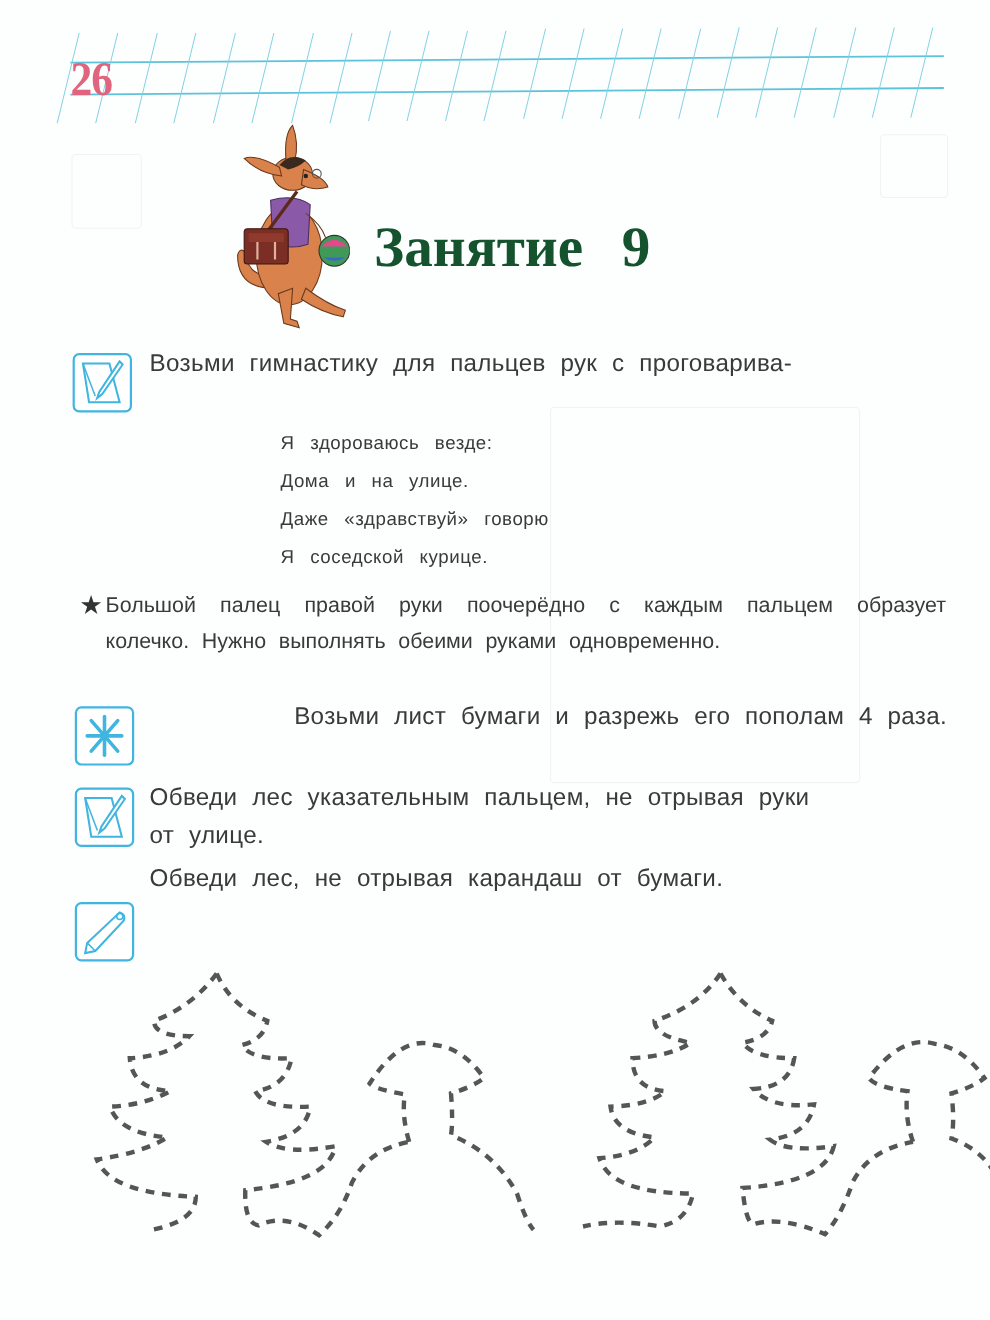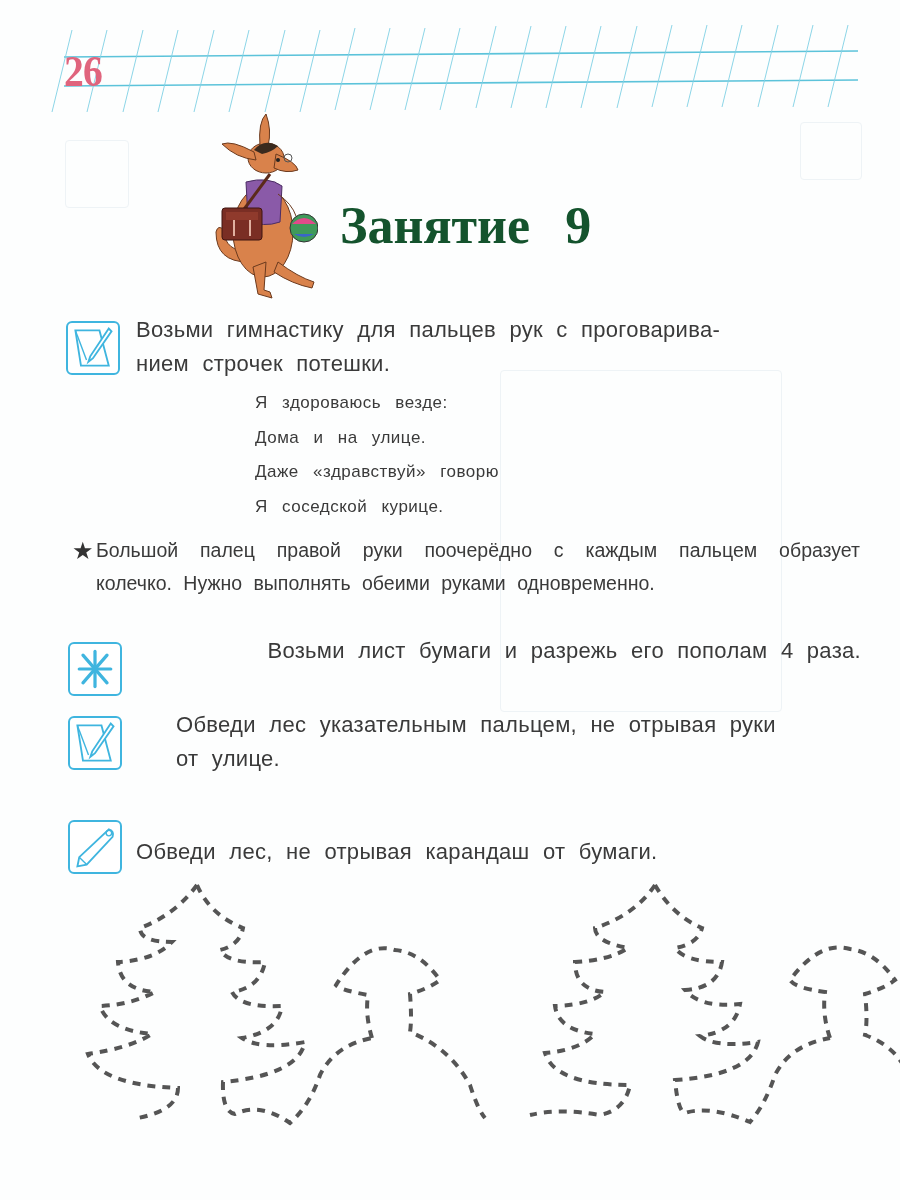--- a/index.html
+++ b/index.html
@@ -123,21 +123,20 @@
 
 <div class="task-icon" style="left:66px;top:321px;">
   <svg viewBox="0 0 54 54">
     <path d="M8 8 L34 8 L44 46 L14 46 Z" fill="none" stroke="#3fb5df" stroke-width="2"></path>
     <path d="M8 8 L20 40" stroke="#3fb5df" stroke-width="1.5"></path>
     <path d="M44 6 L24 36 L22 42 L27 38 L47 9 Z" fill="#fff" stroke="#3fb5df" stroke-width="2"></path>
   </svg>
 </div>
 <div class="task-text" style="left:136px;top:313px;width:725px;">
   <div>Возьми гимнастику для пальцев рук с проговарива-</div>
-  <div>нием строчек потешки.</div>
 </div>
 
 <div class="poem">
   <div class="poem-line">Я здороваюсь везде:</div>
   <div class="poem-line">Дома и на улице.</div>
   <div class="poem-line">Даже «здравствуй» говорю</div>
   <div class="poem-line">Я соседской курице.</div>
 </div>
 
 <div class="note">
@@ -157,33 +156,33 @@
 </div>
 <div class="task-text" style="left:136px;top:634px;width:725px;text-align:right;">Возьми лист бумаги и разрежь его пополам 4 раза.</div>
 
 <div class="task-icon" style="left:68px;top:716px;">
   <svg viewBox="0 0 54 54">
     <path d="M8 8 L34 8 L44 46 L14 46 Z" fill="none" stroke="#3fb5df" stroke-width="2"></path>
     <path d="M8 8 L20 40" stroke="#3fb5df" stroke-width="1.5"></path>
     <path d="M44 6 L24 36 L22 42 L27 38 L47 9 Z" fill="#fff" stroke="#3fb5df" stroke-width="2"></path>
   </svg>
 </div>
-<div class="task-text" style="left:136px;top:708px;width:725px;margin-left:40px;">
+<div class="task-text" style="left:136px;top:708px;width:725px;">
   <div>Обведи лес указательным пальцем, не отрывая руки</div>
   <div>от улице.</div>
 </div>
 
 <div class="task-icon" style="left:68px;top:820px;">
   <svg viewBox="0 0 54 54">
     <path d="M42 8 Q48 10 46 16 L18 46 L8 48 L10 38 Z" fill="none" stroke="#3fb5df" stroke-width="2"></path>
     <circle cx="42" cy="12" r="3" fill="none" stroke="#3fb5df" stroke-width="1.5"></circle>
     <line x1="10" y1="38" x2="18" y2="46" stroke="#3fb5df" stroke-width="1.5"></line>
   </svg>
 </div>
-<div class="task-text" style="left:136px;top:835px;width:725px;">Обведи лес, не отрывая карандаш от бумаги.</div>
+<div class="task-text" style="left:136px;top:781px;width:725px;">Обведи лес, не отрывая карандаш от бумаги.</div>
 
 <svg class="forest" viewBox="0 0 840 290">
   <g fill="none" stroke="#555" stroke-width="4" stroke-dasharray="8 7" stroke-linecap="butt">
 
     <path d="M137 15 Q115 45 80 58 Q80 72 112 72 Q95 90 58 92 Q60 120 95 122 Q70 135 40 136 Q48 160 92 164 Q70 178 28 184 Q40 215 118 218 Q118 240 78 248"></path>
     <path d="M137 15 Q150 45 183 58 Q180 75 160 80 Q168 94 205 92 Q200 118 172 122 Q180 138 222 136 Q218 162 182 168 Q200 180 245 172 Q238 205 163 212 Q162 242 175 244 Q200 232 230 253 Q250 235 260 205 Q275 175 312 168"></path>
 
     <path d="M312 168 Q305 145 308 125 Q280 120 276 115 Q305 70 335 80 Q360 82 380 110 Q370 118 350 124 Q352 150 350 162 Q390 178 410 215 Q418 240 425 248"></path>
 
     <path d="M595 15 Q575 45 535 58 Q535 72 568 78 Q550 90 515 92 Q515 120 545 122 Q530 135 495 136 Q498 160 535 164 Q520 180 485 183 Q495 215 570 215 Q565 240 540 245 Q500 238 470 245"></path>

